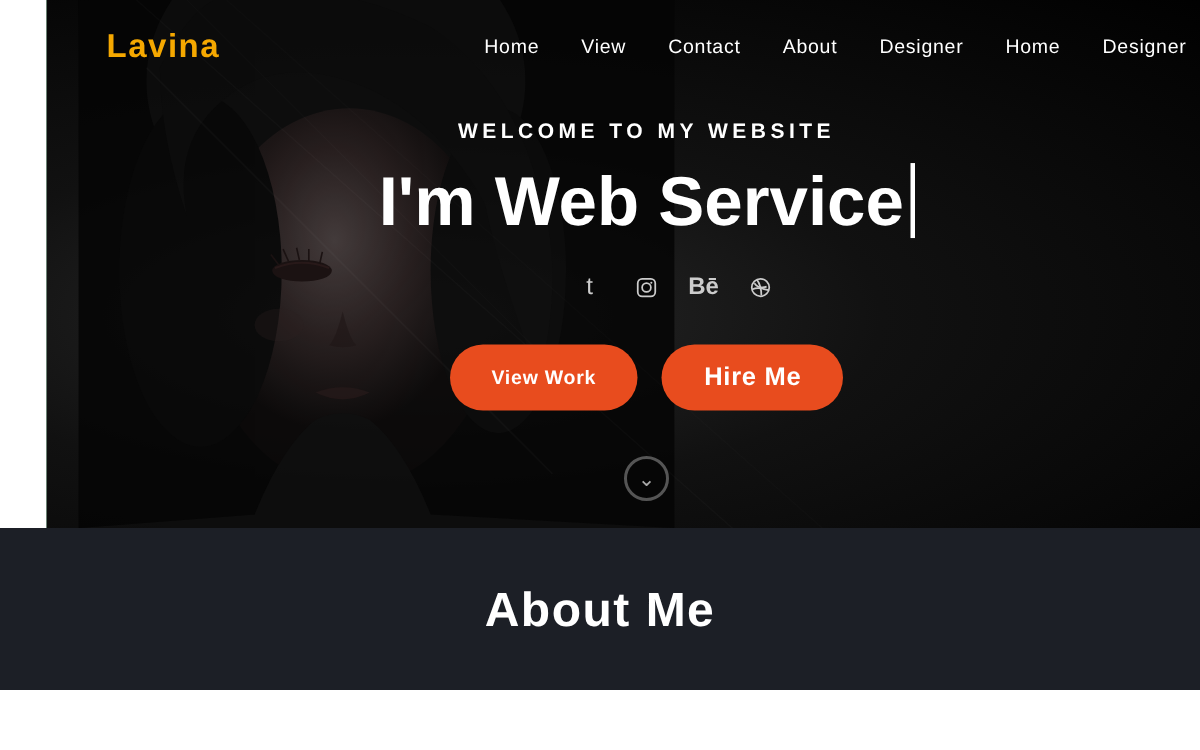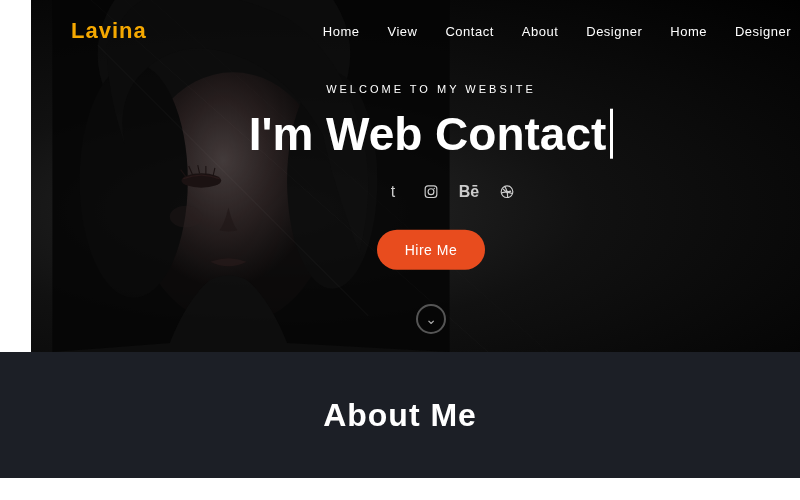--- a/index.html
+++ b/index.html
@@ -72,26 +72,26 @@
       position: absolute;
       top: 50%;
       left: 50%;
       transform: translate(-50%, -50%);
       text-align: center;
       z-index: 5;
       width: 500px;
     }
 
     .hero-subtitle {
-      font-size: 11px;
+      font-size: 14px;
       letter-spacing: 3px;
       color: #fff;
       text-transform: uppercase;
       margin-bottom: 14px;
-      font-weight: 400;
+      font-weight: 700;
     }
 
     .hero-title {
       font-size: 46px;
       font-weight: 800;
       color: #fff;
       line-height: 1.1;
       margin-bottom: 22px;
       display: flex;
       align-items: center;
@@ -145,22 +145,22 @@
       cursor: pointer;
       letter-spacing: 0.5px;
     }
 
     .btn-secondary {
       background: #e84c1e;
       color: #fff;
       border: none;
       padding: 12px 28px;
       border-radius: 25px;
-      font-size: 14px;
-      font-weight: 400;
+      font-size: 17px;
+      font-weight: 700;
       cursor: pointer;
       letter-spacing: 0.5px;
     }
 
     
     .scroll-down {
       position: absolute;
       bottom: 18px;
       left: 50%;
       transform: translateX(-50%);
@@ -177,21 +177,21 @@
 
     .scroll-down-arrow {
       color: #aaa;
       font-size: 14px;
       line-height: 1;
     }
 
     
     .about-section {
       width: 800px;
-      height: 126px;
+      height: 108px;
       background: #1c1f26;
       display: flex;
       align-items: center;
       justify-content: center;
     }
 
     .about-title {
       font-size: 32px;
       font-weight: 800;
       color: #fff;
@@ -271,21 +271,21 @@
       <li><a>About</a></li>
       <li><a>Designer</a></li>
       <li><a>Home</a></li>
       <li><a>Designer</a></li>
     </ul>
   </nav>
 
   <div class="hero-content">
     <p class="hero-subtitle">WELCOME TO MY WEBSITE</p>
     <h1 class="hero-title">
-      <span>I'm Web Contact</span>
+      <span>I'm Web Service</span>
         <span class="cursor"></span>
     </h1>
 
     <div class="social-icons">
       <span class="social-icon"></span>
       <span class="social-icon" style="font-size:16px;">t</span>
       <span class="social-icon">
         <svg width="14" height="14" viewBox="0 0 24 24" fill="#ccc">
             <rect x="2" y="2" width="20" height="20" rx="5" ry="5" stroke="#ccc" stroke-width="2" fill="none"></rect>
             <circle cx="12" cy="12" r="5" stroke="#ccc" stroke-width="2" fill="none"></circle>
@@ -297,20 +297,21 @@
         <svg width="14" height="14" viewBox="0 0 24 24" fill="none" stroke="#ccc" stroke-width="2">
             <circle cx="12" cy="12" r="10"></circle>
             <path d="M5,7 Q10,14 19,11"></path>
             <path d="M8,3 Q13,10 13,21"></path>
             <path d="M3,14 Q9,11 21,15"></path>
           </svg>
       </span>
     </div>
 
     <div class="hero-buttons">
+      <button class="btn-primary">View Work</button>
       <button class="btn-secondary">Hire Me</button>
     </div>
   </div>
 
   <div class="scroll-down">
     <span class="scroll-down-arrow">⌄</span>
   </div>
 </div>
 
 <div class="about-section">

